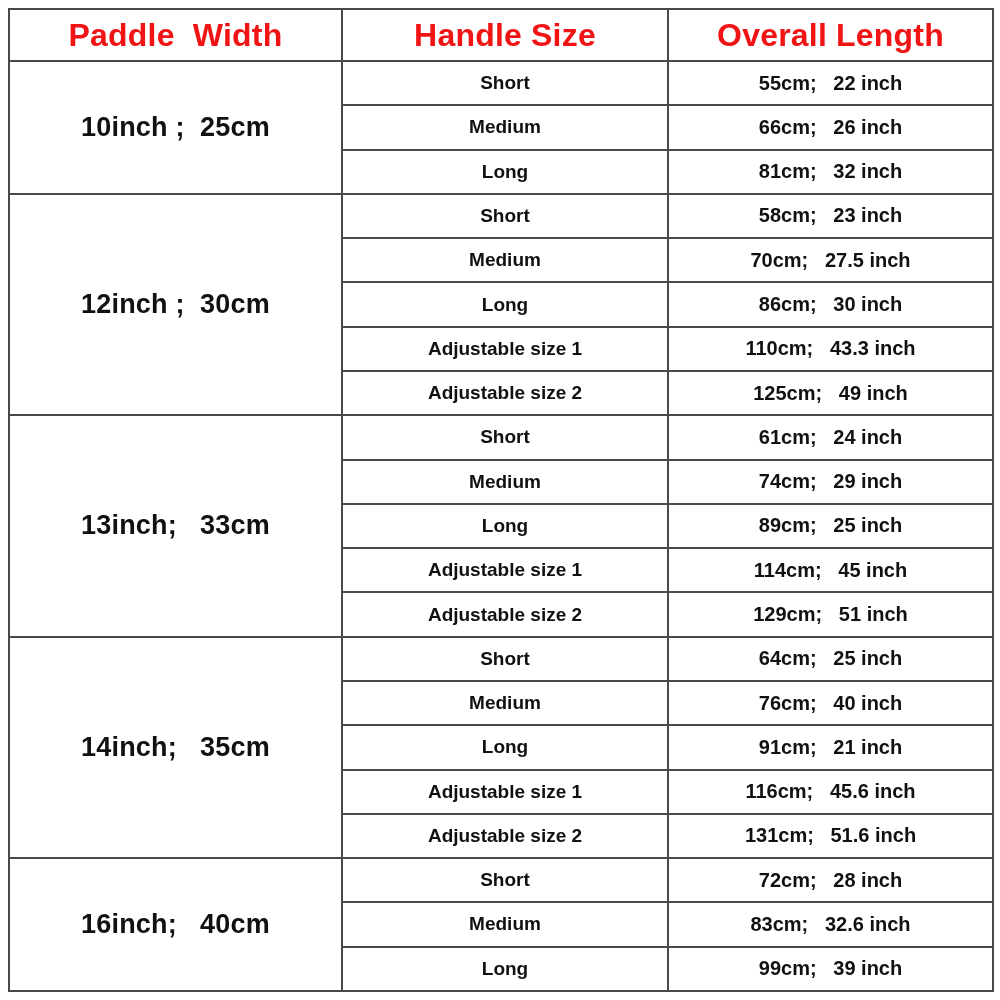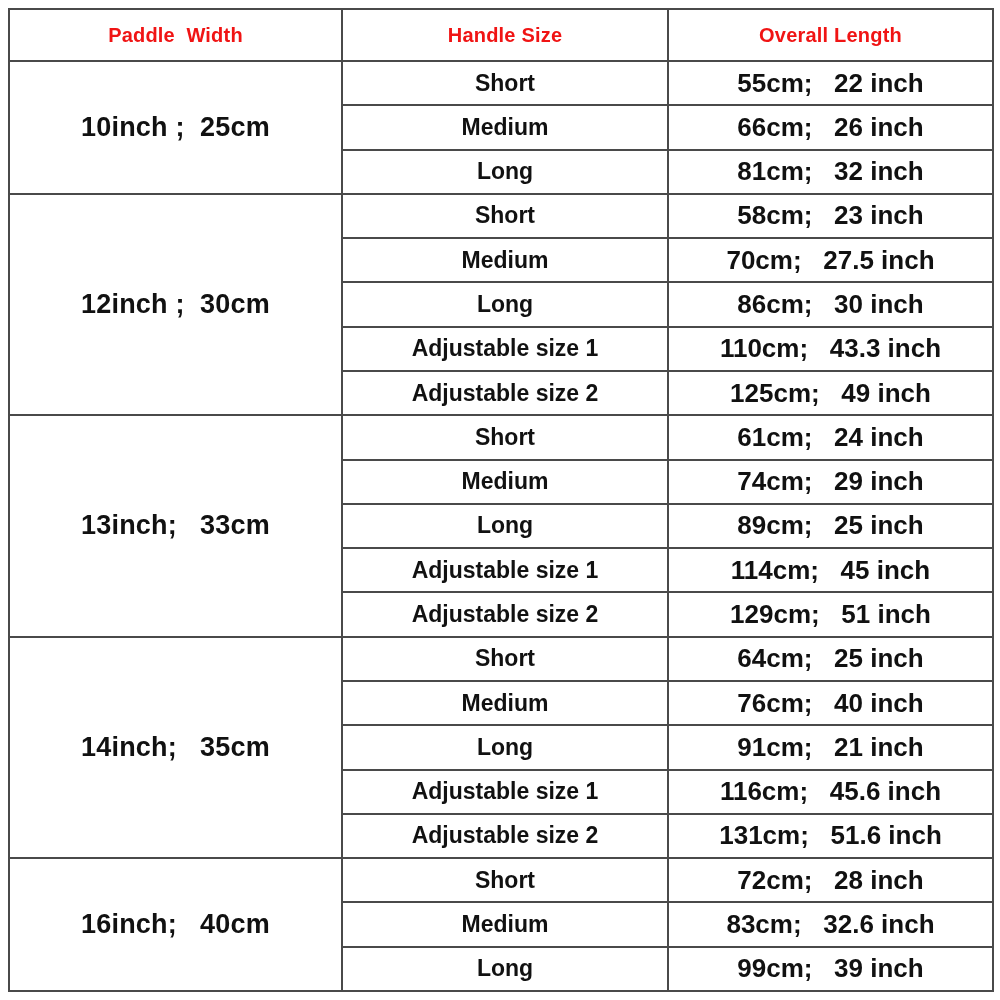--- a/index.html
+++ b/index.html
@@ -35,33 +35,33 @@
     text-align:center;
     vertical-align:middle;
     white-space:pre;
     overflow:hidden;
   }
   table.spec{border:2px solid #333;}
   tr.header-row{height:52px;}
   tr.data-row{height:44px;}
   th.col-header{
     color:var(--accent);
-    font-size:20px;
+    font-size:32px;
     letter-spacing:0.2px;
   }
   td.paddle-cell{
     font-size:27px;
     letter-spacing:0.2px;
     border-radius:21px;
   }
   td.handle-cell{
-    font-size:23px;
+    font-size:19px;
   }
   td.length-cell{
-    font-size:26px;
+    font-size:20px;
   }
 </style>
 </head>
 <body>
 
 <div class="canvas">
   <table class="spec">
     <colgroup>
         <col class="c1">
         <col class="c2">

